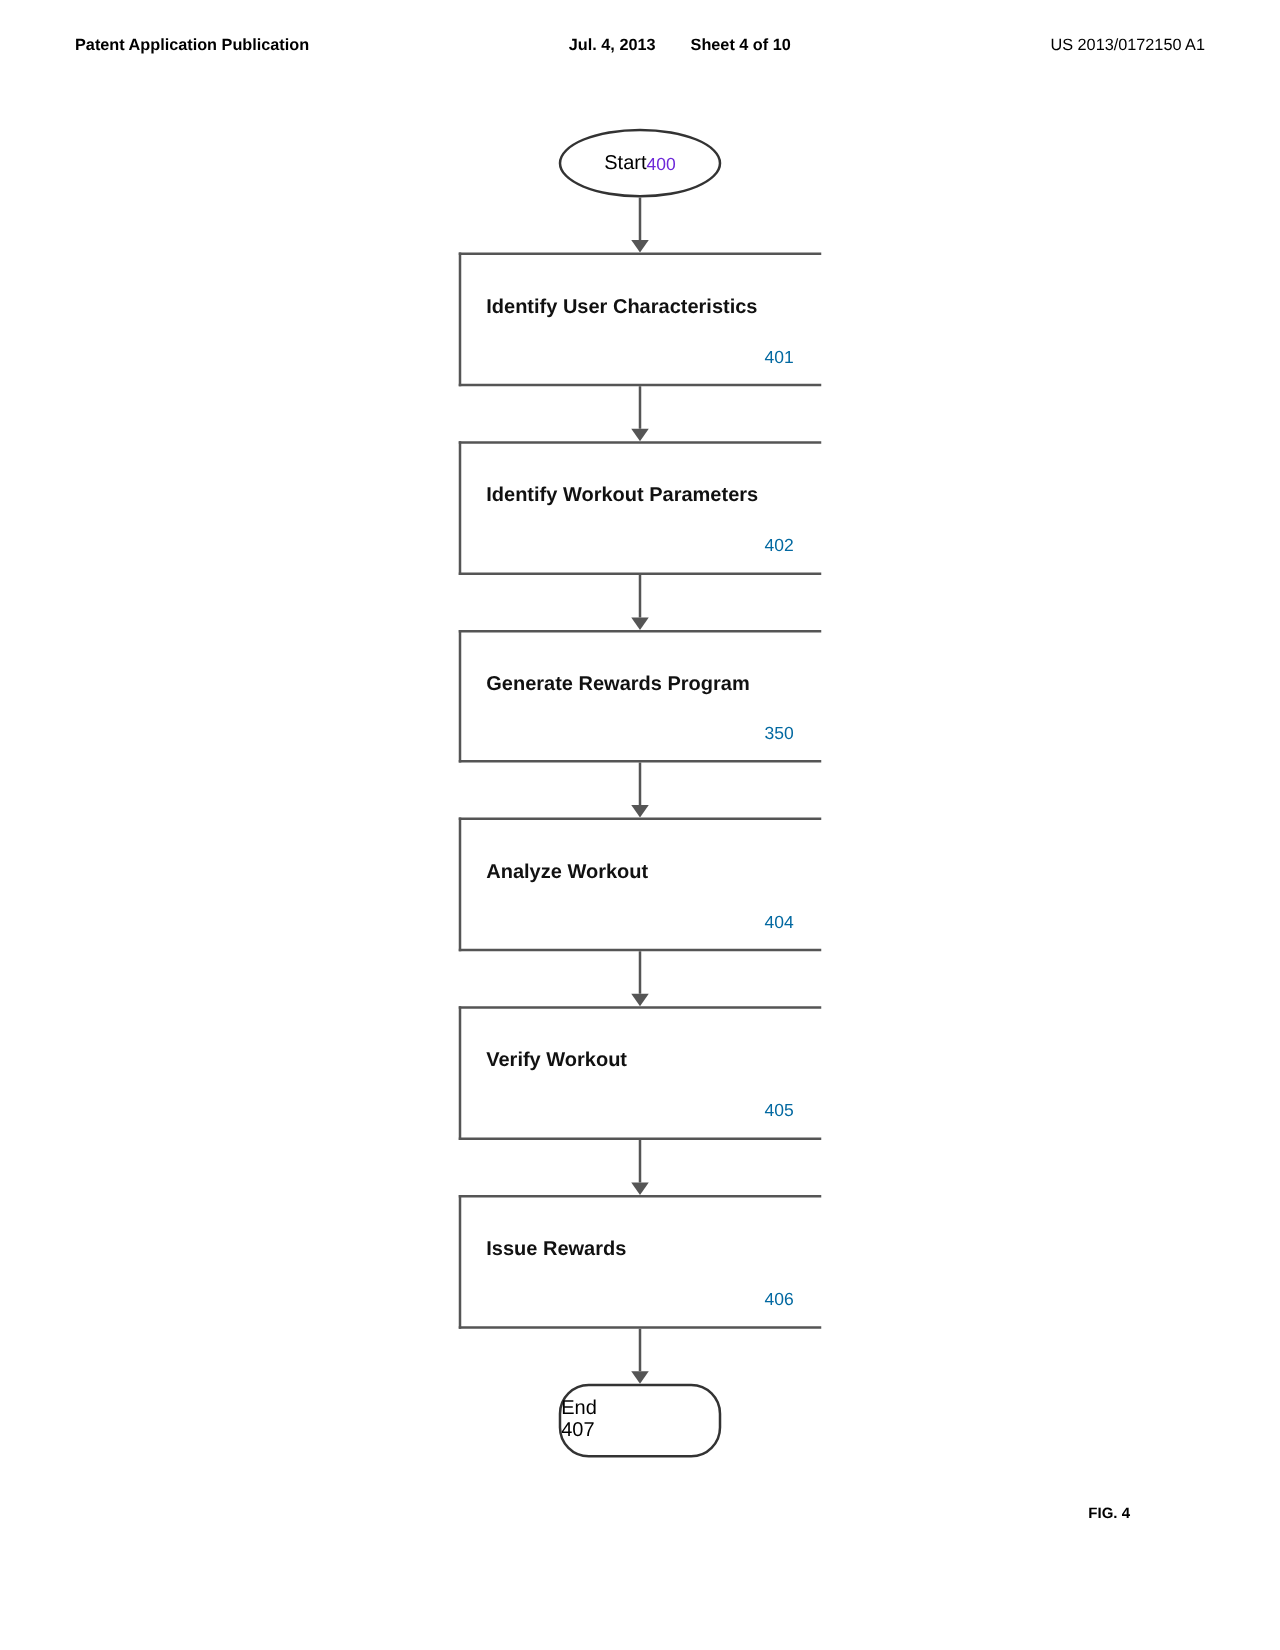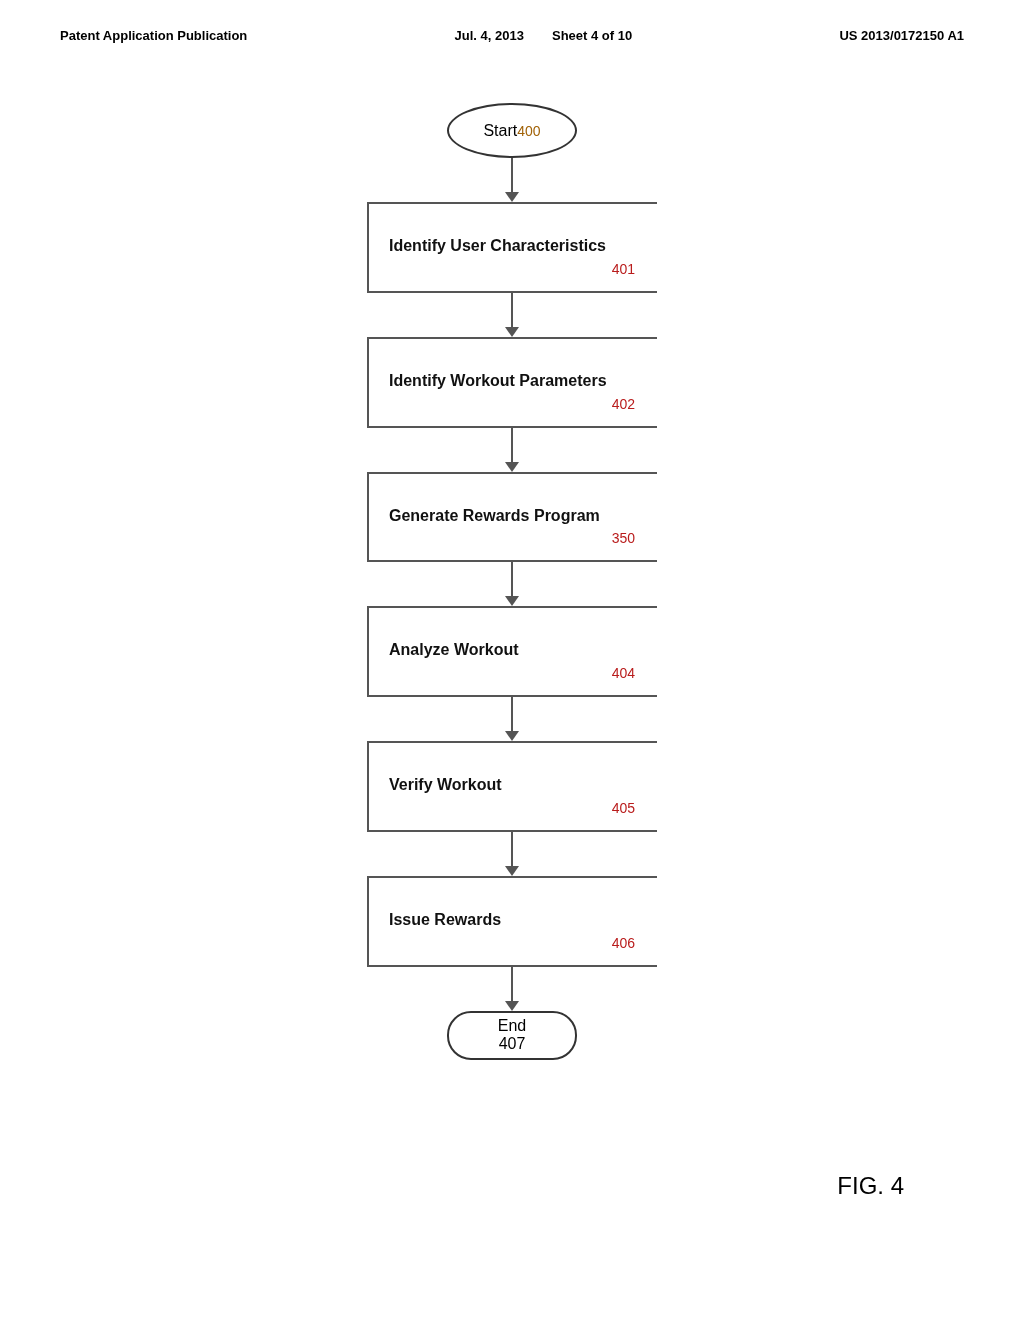--- a/index.html
+++ b/index.html
@@ -24,21 +24,21 @@
     .header-left {
       font-weight: bold;
     }
 
     .header-center {
       display: flex;
       gap: 28px;
     }
 
     .header-right {
-      font-weight: bold;
+      font-weight: normal;
     }
 
     .flowchart {
       display: flex;
       flex-direction: column;
       align-items: center;
       padding-top: 60px;
       position: relative;
     }
 
@@ -57,21 +57,21 @@
     }
 
     .oval .label {
       font-size: 16px;
       font-weight: normal;
       line-height: 1.2;
     }
 
     .oval .num {
       font-size: 14px;
-      color: #a16207;
+      color: #6d28d9;
     }
 
     
     .process-box {
       width: 290px;
       min-height: 90px;
       border-top: 2px solid #555;
       border-left: 2px solid #555;
       border-bottom: 2px solid #555;
       border-right: none;
@@ -85,24 +85,24 @@
 
     .process-box .box-label {
       font-size: 16px;
       font-weight: bold;
       color: #111;
       line-height: 1.3;
     }
 
     .process-box .box-num {
       font-size: 14px;
-      color: #b91c1c;
+      color: #0369a1;
       text-align: right;
       padding-right: 6px;
-      margin-top: 4px;
+      margin-top: 20px;
     }
 
     
     .arrow-down {
       display: flex;
       flex-direction: column;
       align-items: center;
       height: 44px;
       position: relative;
     }
@@ -116,34 +116,33 @@
     .arrow-head {
       width: 0;
       height: 0;
       border-left: 7px solid transparent;
       border-right: 7px solid transparent;
       border-top: 10px solid #555;
     }
 
     .fig-label {
       position: absolute;
-      bottom: 120px;
+      bottom: 103px;
       right: 120px;
-      font-size: 24px;
-      font-weight: normal;
+      font-size: 12px;
+      font-weight: bold;
     }
 
     .rounded-rect {
       width: 130px;
-      height: 49px;
+      height: 59px;
       border: 2px solid #333;
       border-radius: 24px;
       display: flex;
       flex-direction: column;
-      align-items: center;
       justify-content: center;
       background: #fff;
     }
 
   </style>
 </head>
 <body>
 
 <div class="header">
   <div class="header-left">Patent Application Publication</div>

